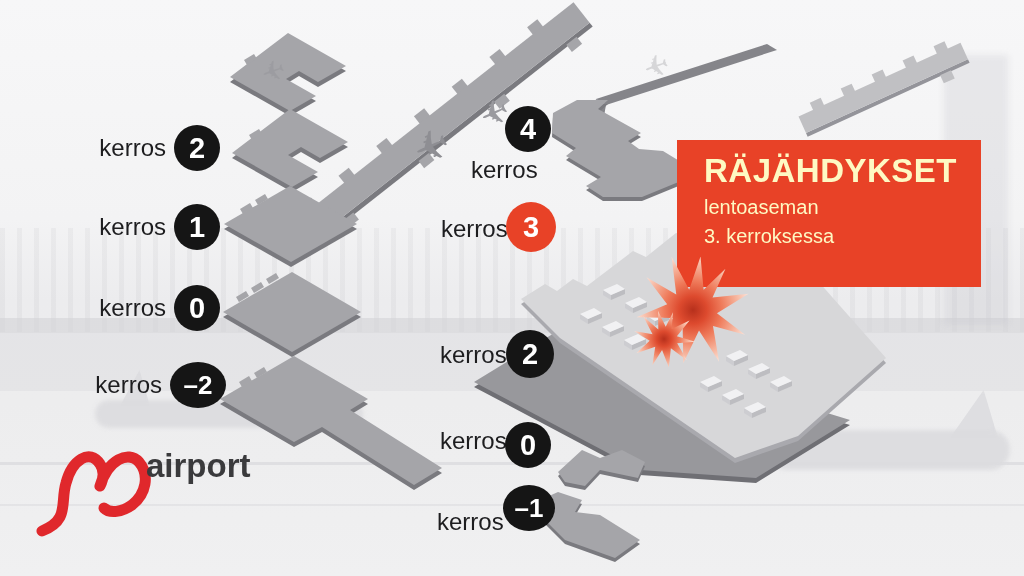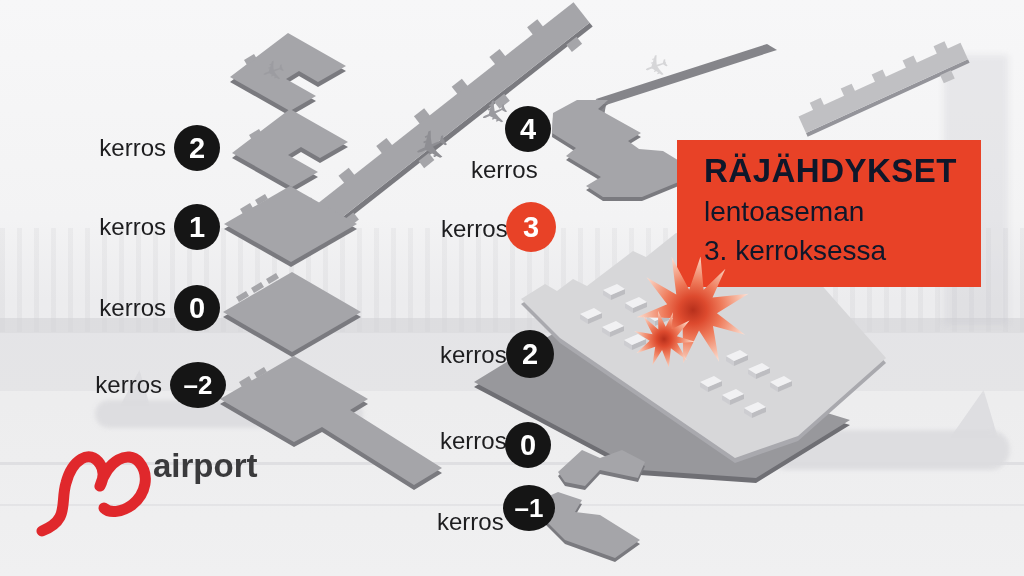--- a/index.html
+++ b/index.html
@@ -36,43 +36,43 @@
   .de{fill:#6f6f74;}
   .lt{fill:var(--slab-light);}         
   .le{fill:#a9a9ae;}
   .pt{fill:#c0c0c3;}                   
   .pe{fill:#94949a;}
   .bar{fill:#85858a;}
   
   .plane{position:absolute;z-index:3;color:#8e8e93;line-height:1;}
   
   .callout{position:absolute;left:677px;top:140px;width:304px;height:147px;z-index:5;
-    background:var(--accent-red);color:#0f172a;padding:13px 0 0 27px;box-sizing:border-box;}
+    background:var(--accent-red);color:#fef9c3;padding:13px 0 0 27px;box-sizing:border-box;}
   .callout h1{margin:0;font-size:33px;line-height:1.12;font-weight:bold;letter-spacing:.5px;}
-  .callout p{margin:5px 0 0 0;font-size:28px;line-height:1.2;font-weight:normal;}
+  .callout p{margin:5px 0 0 0;font-size:20px;line-height:1.2;font-weight:normal;}
   
   .burst{position:absolute;z-index:6;
     clip-path:polygon(50% 0%,57% 30%,74% 8%,66% 36%,98% 28%,72% 50%,100% 66%,70% 62%,80% 94%,58% 68%,48% 100%,43% 68%,22% 90%,33% 60%,0% 64%,26% 48%,4% 26%,33% 38%,24% 4%,44% 32%);
     background:radial-gradient(circle at 50% 50%,#b7301c 0%,#dd4a2e 18%,#ef7c5c 38%,#f6b49d 58%,#fdece4 78%,rgba(255,255,255,0) 100%);}
   .burst-big{left:638px;top:256px;width:110px;height:108px;transform:rotate(8deg);}
   .burst-small{left:634px;top:310px;width:60px;height:58px;transform:rotate(-12deg);}
   
   .flabel{position:absolute;z-index:7;font-size:24px;color:var(--label-text);}
   .badge{position:absolute;z-index:7;width:46px;height:46px;border-radius:50%;
     background:var(--badge-black);color:#fff;font-weight:bold;font-size:29px;
     display:flex;align-items:center;justify-content:center;}
   .badge.red{background:var(--accent-red);}
   .badge.wide{width:56px;font-size:26px;}
   .badge.w1{width:52px;font-size:26px;}
   .lbl-right{width:100px;text-align:right;}
   
   .logo{position:absolute;left:30px;top:438px;z-index:4;}
   .logo-text{position:absolute;left:146px;top:450px;z-index:4;color:var(--logo-text);
     font-weight:bold;font-size:33px;line-height:31px;}
-  .logo-text .l2{margin-left:7px;}
+  .logo-text .l2{}
 </style>
 </head>
 <body>
 
 <div class="stage">
 
   <div>
     <div class="bg bg-stripes"></div>
     <div class="bg bg-band"></div>
     <div class="bg bg-band2"></div>

